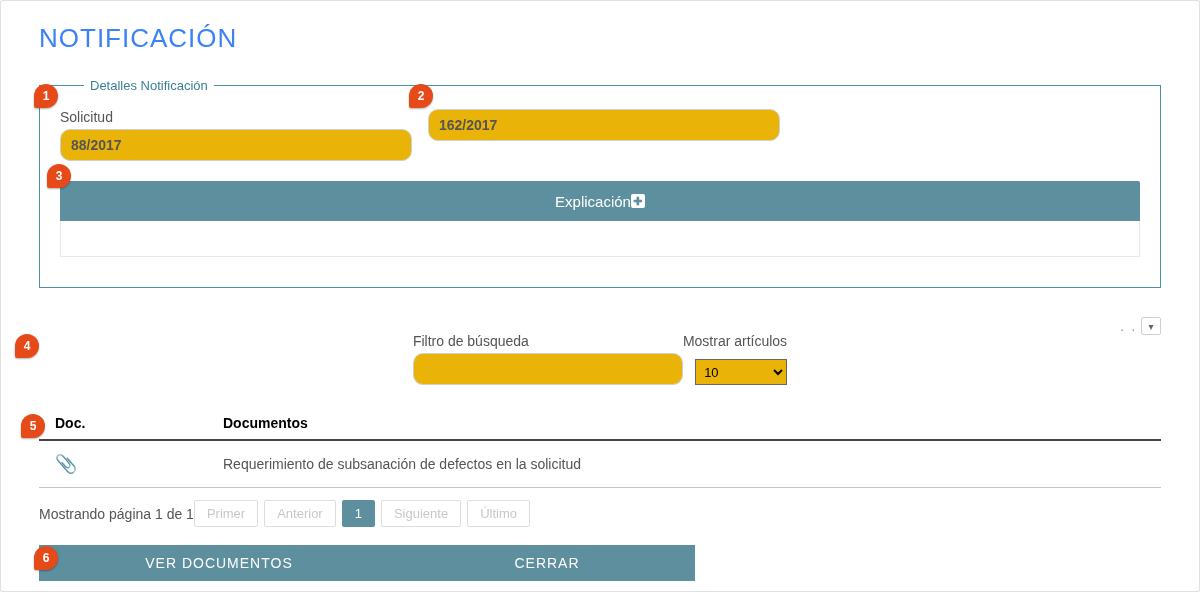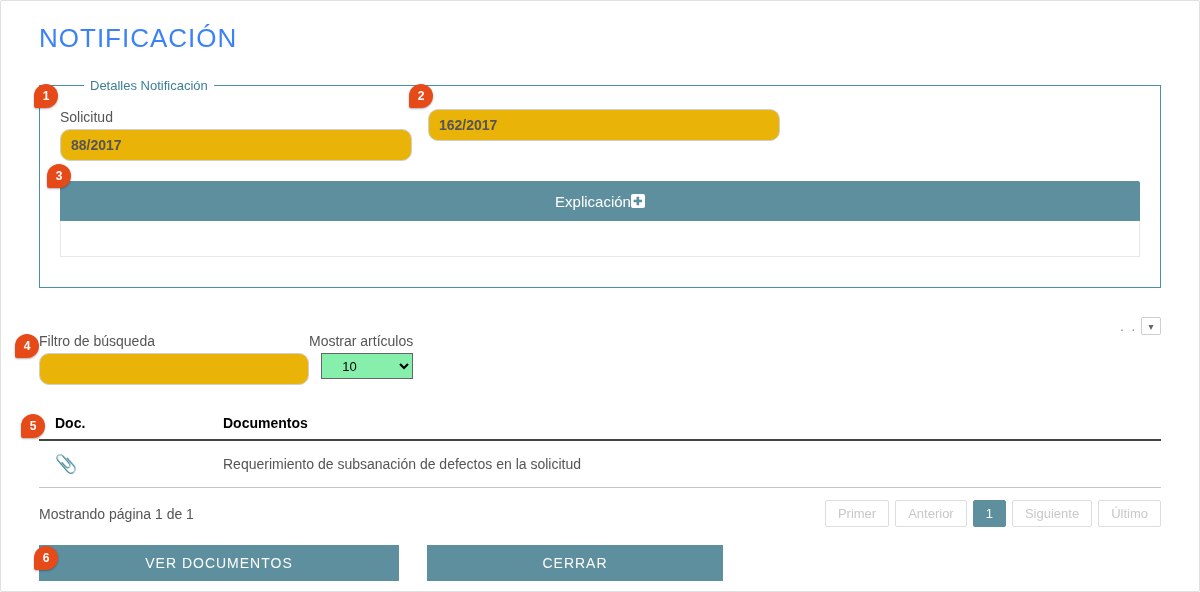--- a/index.html
+++ b/index.html
@@ -45,58 +45,59 @@
   }
 
   .toolbar-right { position: absolute; right: 38px; top: 316px; display: flex; align-items: center; gap: 4px; }
   .dots { color: #888; font-size: 13px; letter-spacing: 2px; }
   .chevron-box {
     width: 20px; height: 18px; border: 1px solid #cfcfcf; border-radius: 2px;
     display: inline-flex; align-items: center; justify-content: center; font-size: 10px;
     color: #666; cursor: pointer; background: #fff;
   }
 
-  .filter-row { display: flex; justify-content: flex-start; align-items: flex-start; margin-bottom: 24px; }
+  .filter-row { display: flex; justify-content: center; align-items: flex-start; margin-bottom: 24px; }
   .filter-left { display: flex; flex-direction: column; }
   .filter-right { display: flex; flex-direction: column; align-items: flex-end; }
   .search-input { width: 270px; }
   .articles-select {
-    width: 92px; height: 26px; border: 1px solid #666; font-size: 13px; padding: 2px 16px;
-    background: #86efac;
+    width: 92px; height: 26px; border: 1px solid #666; font-size: 13px; padding: 2px 4px;
+    background: #eab308;
+    margin-top: 6px;
   }
 
   .table-wrap { margin-top: 4px; }
   .tbl { width: 100%; border-collapse: collapse; }
   .tbl thead th {
     text-align: left; font-size: 14px; font-weight: 600; color: #000000;
     padding: 6px 4px 8px 4px; border-bottom: 2px solid #444;
   }
   .tbl thead th.col-doc { width: 180px; padding-left: 16px; }
   .tbl tbody td {
     padding: 12px 4px; border-bottom: 1px solid #c4c4c4; font-size: 14px; color: #555;
   }
   .tbl tbody td.col-doc { padding-left: 16px; }
   .clip-icon { font-size: 18px; color: #6a6a6a; display: inline-block; transform: rotate(0deg); }
 
-  .pager-row { display: flex; justify-content: space-between; align-items: center; margin-top: 12px; }
+  .pager-row { display: flex; justify-content: flex-start; align-items: center; margin-top: 12px; }
   .pager-info { font-size: 14px; color: #555; }
   .pager { display: flex; gap: 6px; }
   .pager button {
     border: 1px solid #ddd; background: #fff; color: #c8c8c8; font-size: 13px;
     padding: 5px 12px; border-radius: 2px; cursor: default;
   }
   .pager button.active { background: #5e8f9e; color: #fff; border-color: #5e8f9e; cursor: pointer; }
 
   .buttons-row { display: flex; justify-content: flex-start; margin-top: 18px; }
   .btn-primary {
     background: #5e8f9e; color: #fff; border: none; height: 36px;
     font-size: 14px; letter-spacing: 1px; cursor: pointer;
   }
   .btn-ver { width: 360px; }
-  .btn-cerrar { width: 296px; margin-left: 28px; }
+  .btn-cerrar { width: 296px; }
 
   
   .callout {
     position: absolute; width: 24px; height: 24px; background: #e64a19;
     border-radius: 12px 12px 12px 2px; color: #fff; font-size: 12px; font-weight: 600;
     display: flex; align-items: center; justify-content: center;
     box-shadow: 0 1px 2px rgba(0,0,0,.3); z-index: 50;
   }
 </style>
 </head>

